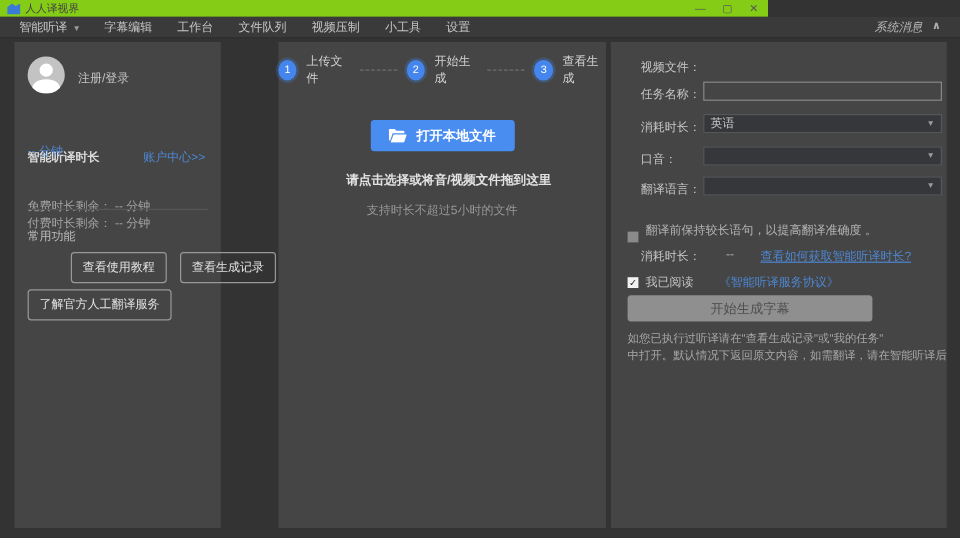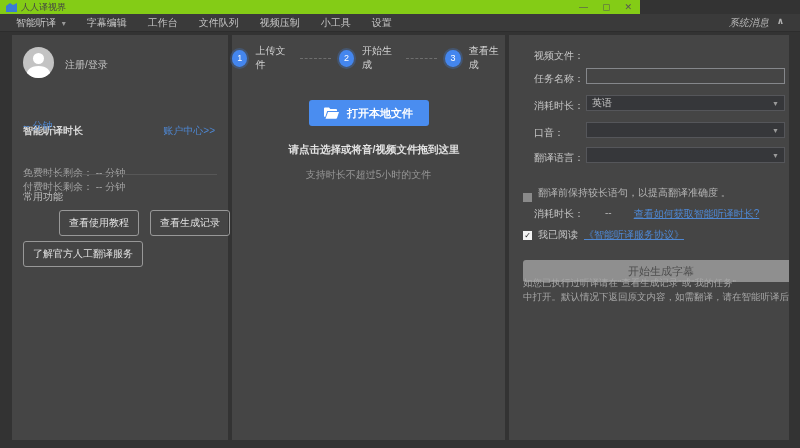--- a/index.html
+++ b/index.html
@@ -26,21 +26,21 @@
     background:#3a3a3a; display:flex; align-items:center; padding:0 16px;
     border-bottom:1px solid #2d2d2d;
   }
   .menu-item { color:#c6c6c6; font-size:10px; margin-right:21px; white-space:nowrap; cursor:default; }
   .menu-caret { font-size:8px; color:#9a9a9a; margin-left:3px; }
   .menubar-right { margin-left:auto; display:flex; align-items:flex-start; gap:8px;font-style:italic; }
   .sysmsg { color:#b9b9b9; font-size:10px; }
   .collapse { color:#b0b0b0; font-size:9px; font-weight:bold; }
   
   .panel { position:absolute; top:35px; height:405px; background:#454545; }
-  .panel.left  { left:12px;  width:216px; }
+  .panel.left  { left:12px;  width:172px; }
   .panel.mid   { left:232px; width:273px; }
   .panel.right { left:509px; width:280px; overflow:hidden; }
   
   .avatar {
     position:absolute; left:11px; top:12px; width:31px; height:31px;
     border-radius:50%; background:#c3c3c3; overflow:hidden;
   }
   .login-link { position:absolute; left:53px; top:23px; color:#c3c3c3; }
   .dur-row { position:absolute; left:11px; right:13px; top:61px; display:flex; justify-content:space-between;margin-top:28px; }
   .dur-title { color:#dadada; font-weight:bold; }
@@ -94,23 +94,23 @@
   }
   .checkbox.checked { background:#f2f2f2; color:#222; font-size:8px; line-height:9px; text-align:center; font-weight:bold; }
   .keep-row { position:absolute; left:14px; top:151px; display:flex; gap:6px; }
   .keep-row .checkbox { margin-top:7px; }
   .keep-text { color:#b4b4b4; line-height:14px; }
   .consume-row { position:absolute; left:14px; top:172px; display:flex; align-items:flex-start; }
   .consume-val { color:#b4b4b4; margin-left:21px; }
   .consume-link { margin-left:22px; text-decoration:underline; }
   .agree-row { position:absolute; left:14px; top:193px; display:flex; align-items:center; gap:6px; }
   .agree-label { color:#c6c6c6; }
-  .agree-link { text-decoration:underline; }
+  .agree-link { margin-left:15px; }
   .submit-btn {
-    position:absolute; left:14px; top:225px; width:276px; height:22px;
+    position:absolute; left:14px; top:211px; width:204px; height:22px;
     background:#8f8f8f; border:none; border-radius:3px; color:#4e4e4e;
     font-size:11px; cursor:pointer; font-family:inherit;
   }
   .note { position:absolute; left:14px; top:241px; width:300px; color:#a6a6a6; font-size:9.5px; line-height:14px; }
   .note div { white-space:nowrap; }
 </style>
 </head>
 <body>
 
 <div class="titlebar">

